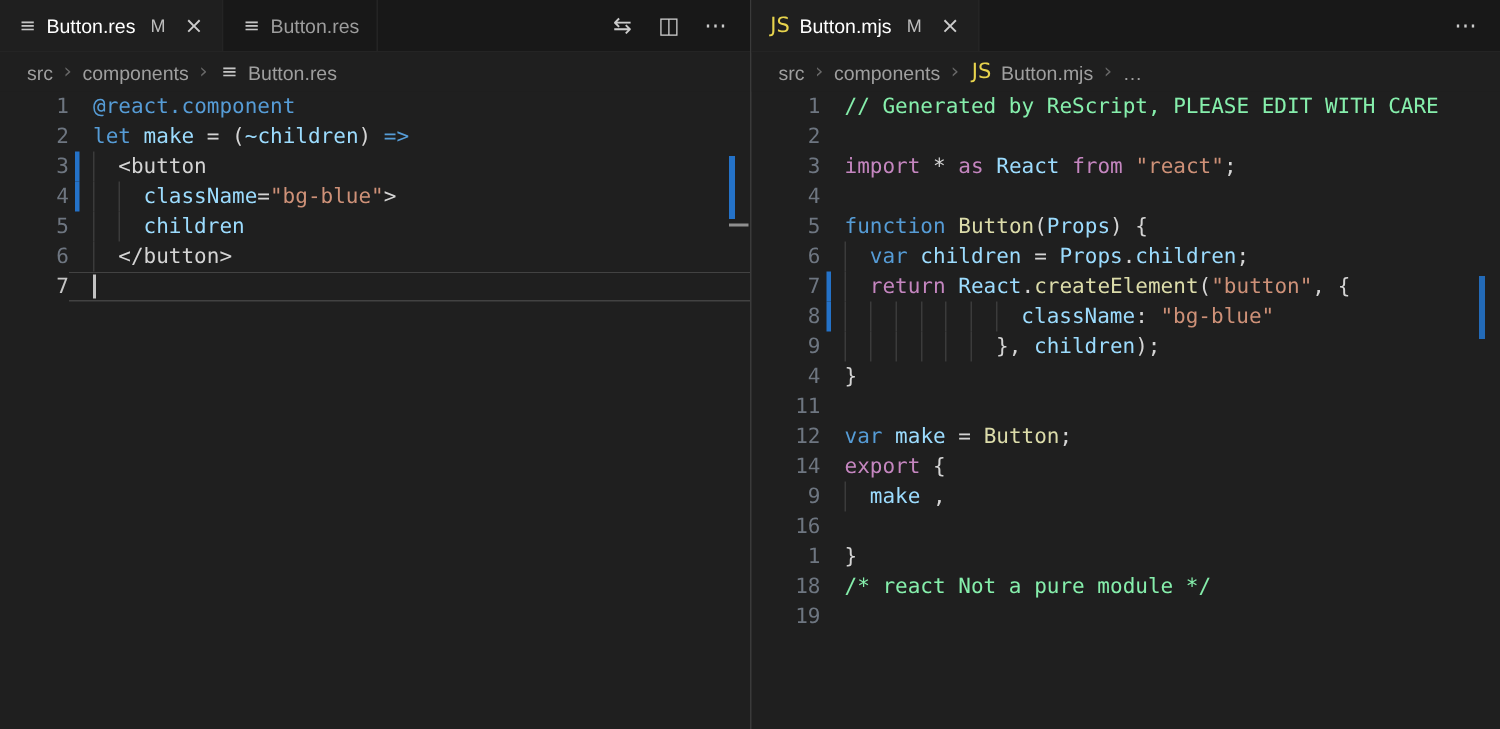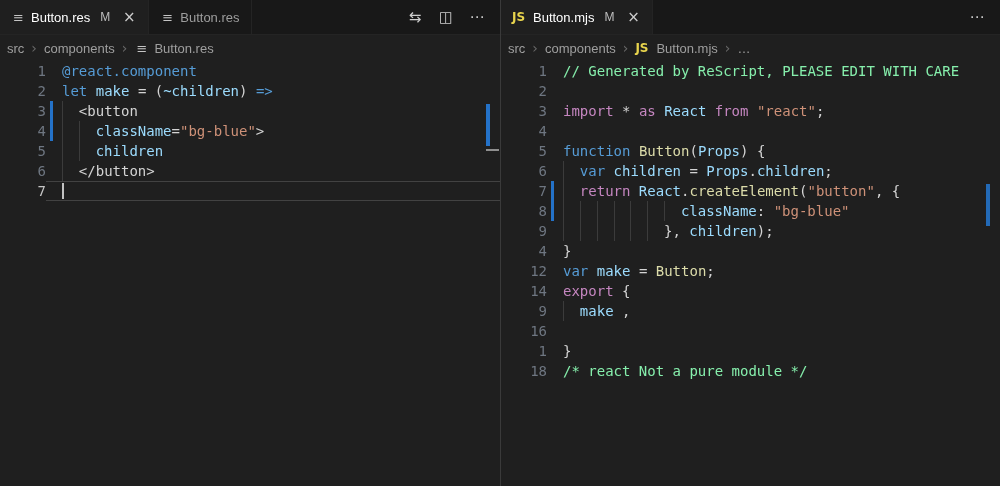--- a/index.html
+++ b/index.html
@@ -12,28 +12,28 @@
 
   
   .tabbar{height:35px;background:#181818;display:flex;align-items:stretch;
           border-bottom:1px solid #242424;position:relative}
   .tabs{display:flex}
   .tab{display:flex;align-items:center;gap:5px;padding:0 11px;font-size:13px;
        color:#9d9d9d;background:#181818;border-right:1px solid #242424;cursor:pointer;white-space:nowrap}
   .tab.active{background:#1f1f1f;color:#ffffff}
   .iconfont{font-family:"DejaVu Sans",sans-serif}
   .fileicon{color:#c5c5c5;font-size:13px;width:15px;text-align:center;flex:none}
-  .jsicon{color:#e8d44d;font-size:12px;font-weight:bold;width:16px;text-align:left;flex:none}
+  .jsicon{color:#e8d44d;font-size:14px;font-weight:normal;width:16px;text-align:center;flex:none}
   .tab .m{color:#bdbdbd;font-size:12px;margin-left:5px}
   .tab .close{color:#cccccc;font-size:15px;margin-left:6px;width:16px;text-align:center;border-radius:3px}
   .actions{margin-left:auto;display:flex;align-items:center;gap:13px;padding:0 14px;color:#cccccc}
   .action{font-size:15px;cursor:pointer;width:18px;text-align:center;line-height:1}
 
   
-  .breadcrumb{height:26px;display:flex;align-items:center;padding-left:7px;
+  .breadcrumb{height:26px;display:flex;align-items:center;padding-left:18px;
               font-size:13px;color:#9f9f9f;gap:7px;background:#1f1f1f;white-space:nowrap}
   .crumb{display:flex;align-items:center;gap:5px;cursor:pointer}
   .sep{color:#686868;font-size:14px}
 
   
   .code{position:absolute;top:61px;left:0;right:0;bottom:0;
         font-family:"DejaVu Sans Mono","Liberation Mono",monospace;font-size:14px;line-height:20px}
   .codeline{height:20px;display:flex;position:relative}
   .ln{flex:none;width:46px;text-align:right;color:#6e7681}
   .codeline.cur .ln{color:#c6c6c6}
@@ -205,20 +205,24 @@
         </div>
         <div class="codeline">
           <span class="ln">9</span>
           <span class="lc"><span class="guide"></span><span class="guide"></span><span class="guide"></span><span class="guide"></span><span class="guide"></span><span class="guide"></span><span class="tk-plain">}, </span><span class="tk-var">children</span><span class="tk-plain">);</span></span>
         </div>
         <div class="codeline">
           <span class="ln">4</span>
           <span class="lc"><span class="tk-plain">}</span></span>
         </div>
         <div class="codeline">
+          <span class="ln">11</span>
+          <span class="lc"></span>
+        </div>
+        <div class="codeline">
           <span class="ln">12</span>
           <span class="lc"><span class="tk-kw">var</span><span class="tk-plain"> </span><span class="tk-var">make</span><span class="tk-plain"> = </span><span class="tk-fn">Button</span><span class="tk-plain">;</span></span>
         </div>
         <div class="codeline">
           <span class="ln">14</span>
           <span class="lc"><span class="tk-ctrl">export</span><span class="tk-plain"> {</span></span>
         </div>
         <div class="codeline">
           <span class="ln">9</span>
           <span class="lc"><span class="guide"></span><span class="tk-var">make</span><span class="tk-plain"> ,</span></span>
@@ -228,17 +232,21 @@
           <span class="lc"></span>
         </div>
         <div class="codeline">
           <span class="ln">1</span>
           <span class="lc"><span class="tk-plain">}</span></span>
         </div>
         <div class="codeline">
           <span class="ln">18</span>
           <span class="lc"><span class="tk-com">/* react Not a pure module */</span></span>
         </div>
+        <div class="codeline">
+          <span class="ln">19</span>
+          <span class="lc"></span>
+        </div>
       </div>
     <div class="ruler-mod"></div>
   </section>
 
 </div>
 
 </body></html>

